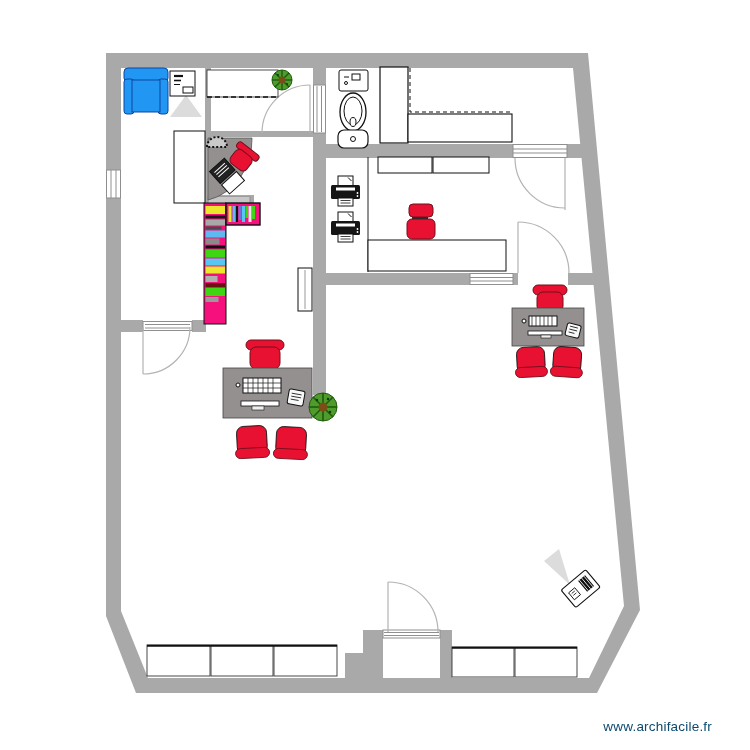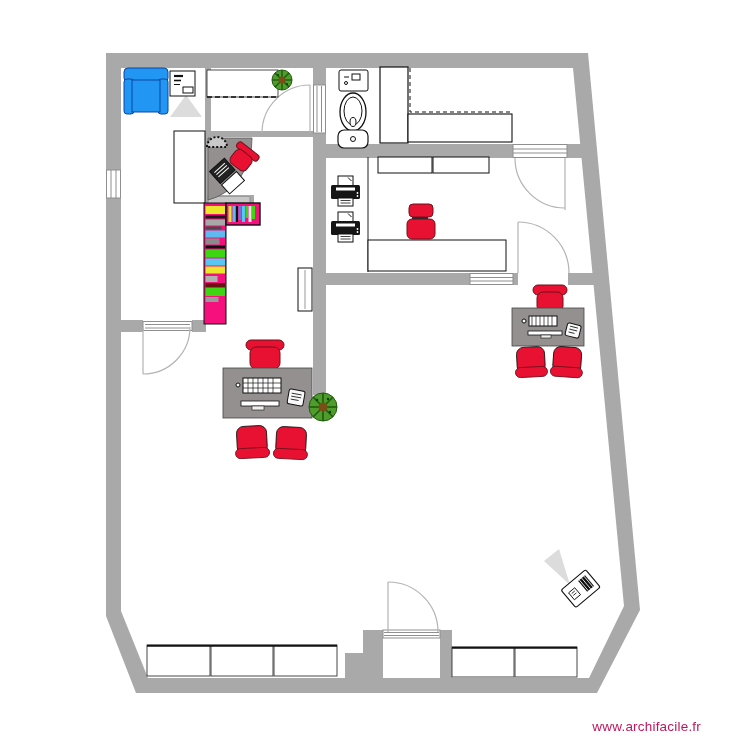--- a/index.html
+++ b/index.html
@@ -1,19 +1,19 @@
 <!DOCTYPE html>
 <html><head>
 <meta charset="utf-8">
 <style>
   html,body{margin:0;padding:0;background:#fff;}
   .stage{position:relative;width:750px;height:750px;background:#fff;overflow:hidden;
          font-family:"Liberation Sans",sans-serif;}
   .stage svg{position:absolute;left:0;top:0;}
-  .watermark{position:absolute;right:49px;bottom:16px;font-size:13.5px;color:#be185d;
+  .watermark{position:absolute;right:38px;bottom:16px;font-size:13.5px;color:#0c4a6e;
              letter-spacing:.2px;font-family:"Liberation Sans",sans-serif;}
 </style>
 </head>
 <body>
 
 <div class="stage">
 <svg width="750" height="750" viewBox="0 0 750 750">
 
   <g fill="#a9a9a9">
 

